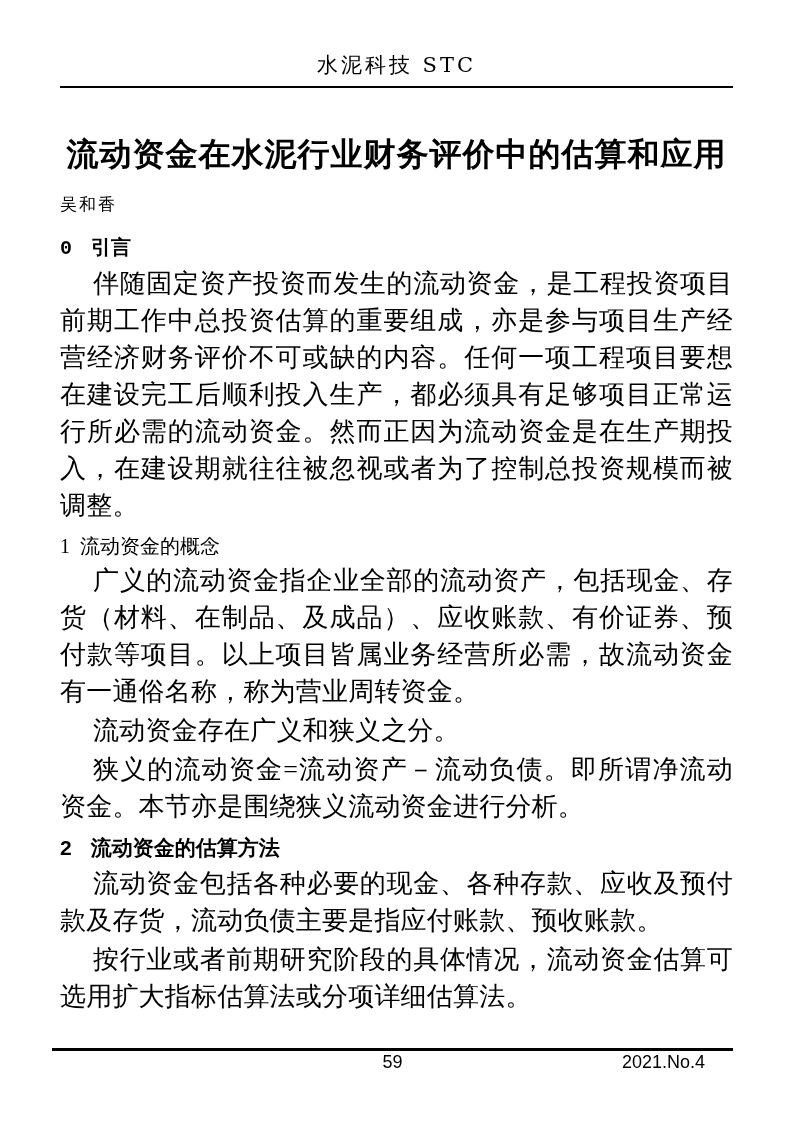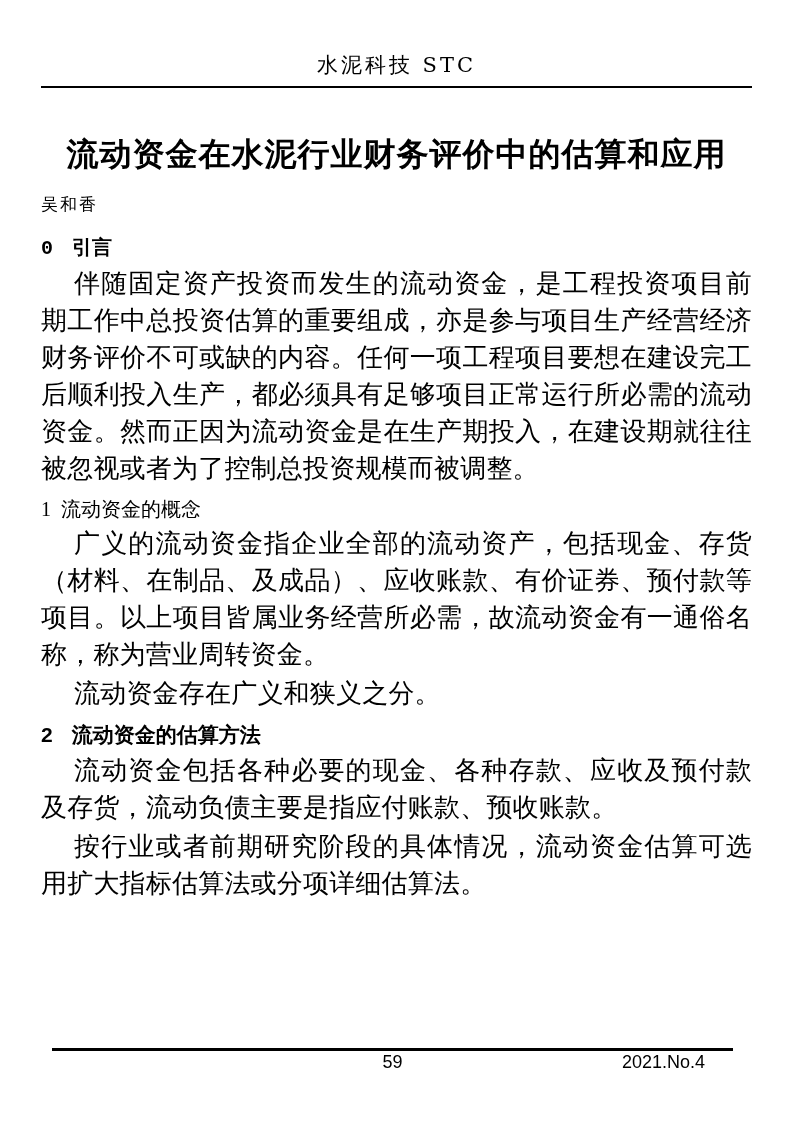--- a/index.html
+++ b/index.html
@@ -3,21 +3,21 @@
 <meta charset="utf-8">
 <style>
   * { margin: 0; padding: 0; box-sizing: border-box; }
   html, body { background: #ffffff; }
   .page {
     position: relative;
     width: 793px;
     height: 1122px;
     margin: 0 auto;
     background: #ffffff;
-    padding: 0 41px;
+    padding: 0 60px;
     font-family: "Liberation Serif", "DejaVu Serif", serif;
     color: #000000;
     overflow: hidden;
   }
   
   .journal-header {
     padding-top: 52px;
     padding-bottom: 8px;
     border-bottom: 2px solid #000;
     text-align: center;
@@ -127,20 +127,21 @@
     </h2>
     <p class="body-par">伴随固定资产投资而发生的流动资金，是工程投资项目前期工作中总投资估算的重要组成，亦是参与项目生产经营经济财务评价不可或缺的内容。任何一项工程项目要想在建设完工后顺利投入生产，都必须具有足够项目正常运行所必需的流动资金。然而正因为流动资金是在生产期投入，在建设期就往往被忽视或者为了控制总投资规模而被调整。</p>
   </section>
 
   <section>
     <h2 class="sec-heading sec-heading--serif gap-narrow mt-h">
       <span class="sec-num">1</span><span>流动资金的概念</span>
     </h2>
     <p class="body-par">广义的流动资金指企业全部的流动资产，包括现金、存货（材料、在制品、及成品）、应收账款、有价证券、预付款等项目。以上项目皆属业务经营所必需，故流动资金有一通俗名称，称为营业周转资金。</p>
     <p class="body-par">流动资金存在广义和狭义之分。</p>
+    <p class="body-par">狭义的流动资金=流动资产－流动负债。即所谓净流动资金。本节亦是围绕狭义流动资金进行分析。</p>
   </section>
 
   <section>
     <h2 class="sec-heading sec-heading--sans-bold gap-wide mt-h">
       <span class="sec-num">2</span><span>流动资金的估算方法</span>
     </h2>
     <p class="body-par">流动资金包括各种必要的现金、各种存款、应收及预付款及存货，流动负债主要是指应付账款、预收账款。</p>
     <p class="body-par">按行业或者前期研究阶段的具体情况，流动资金估算可选用扩大指标估算法或分项详细估算法。</p>
   </section>
 

